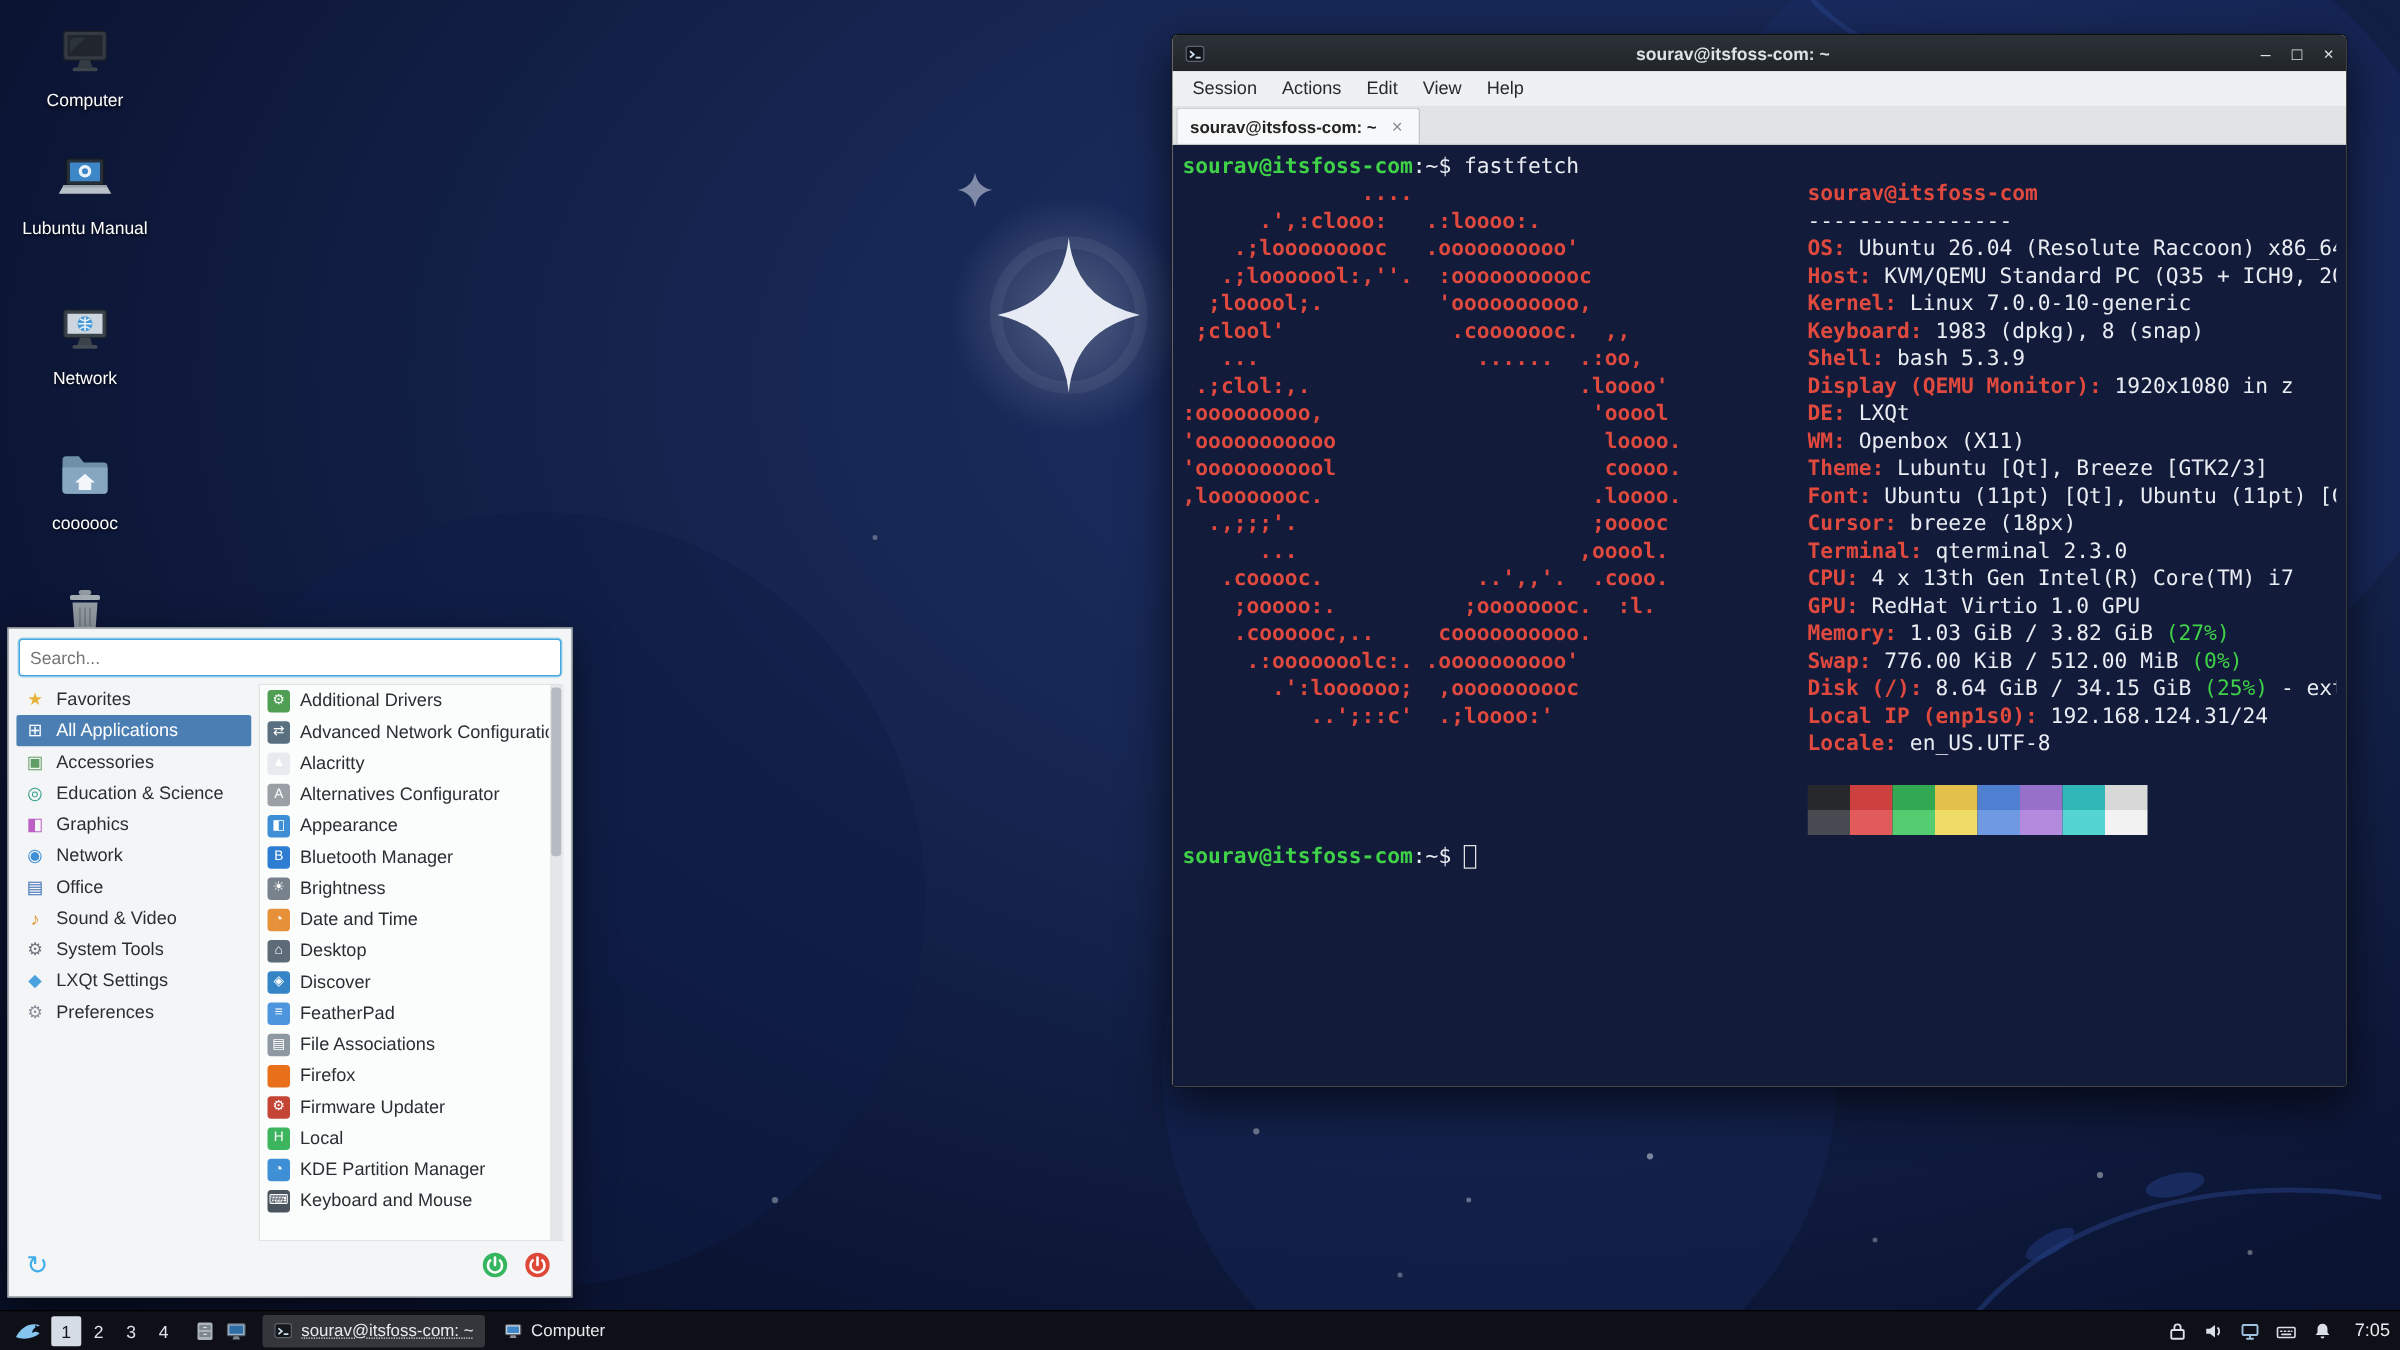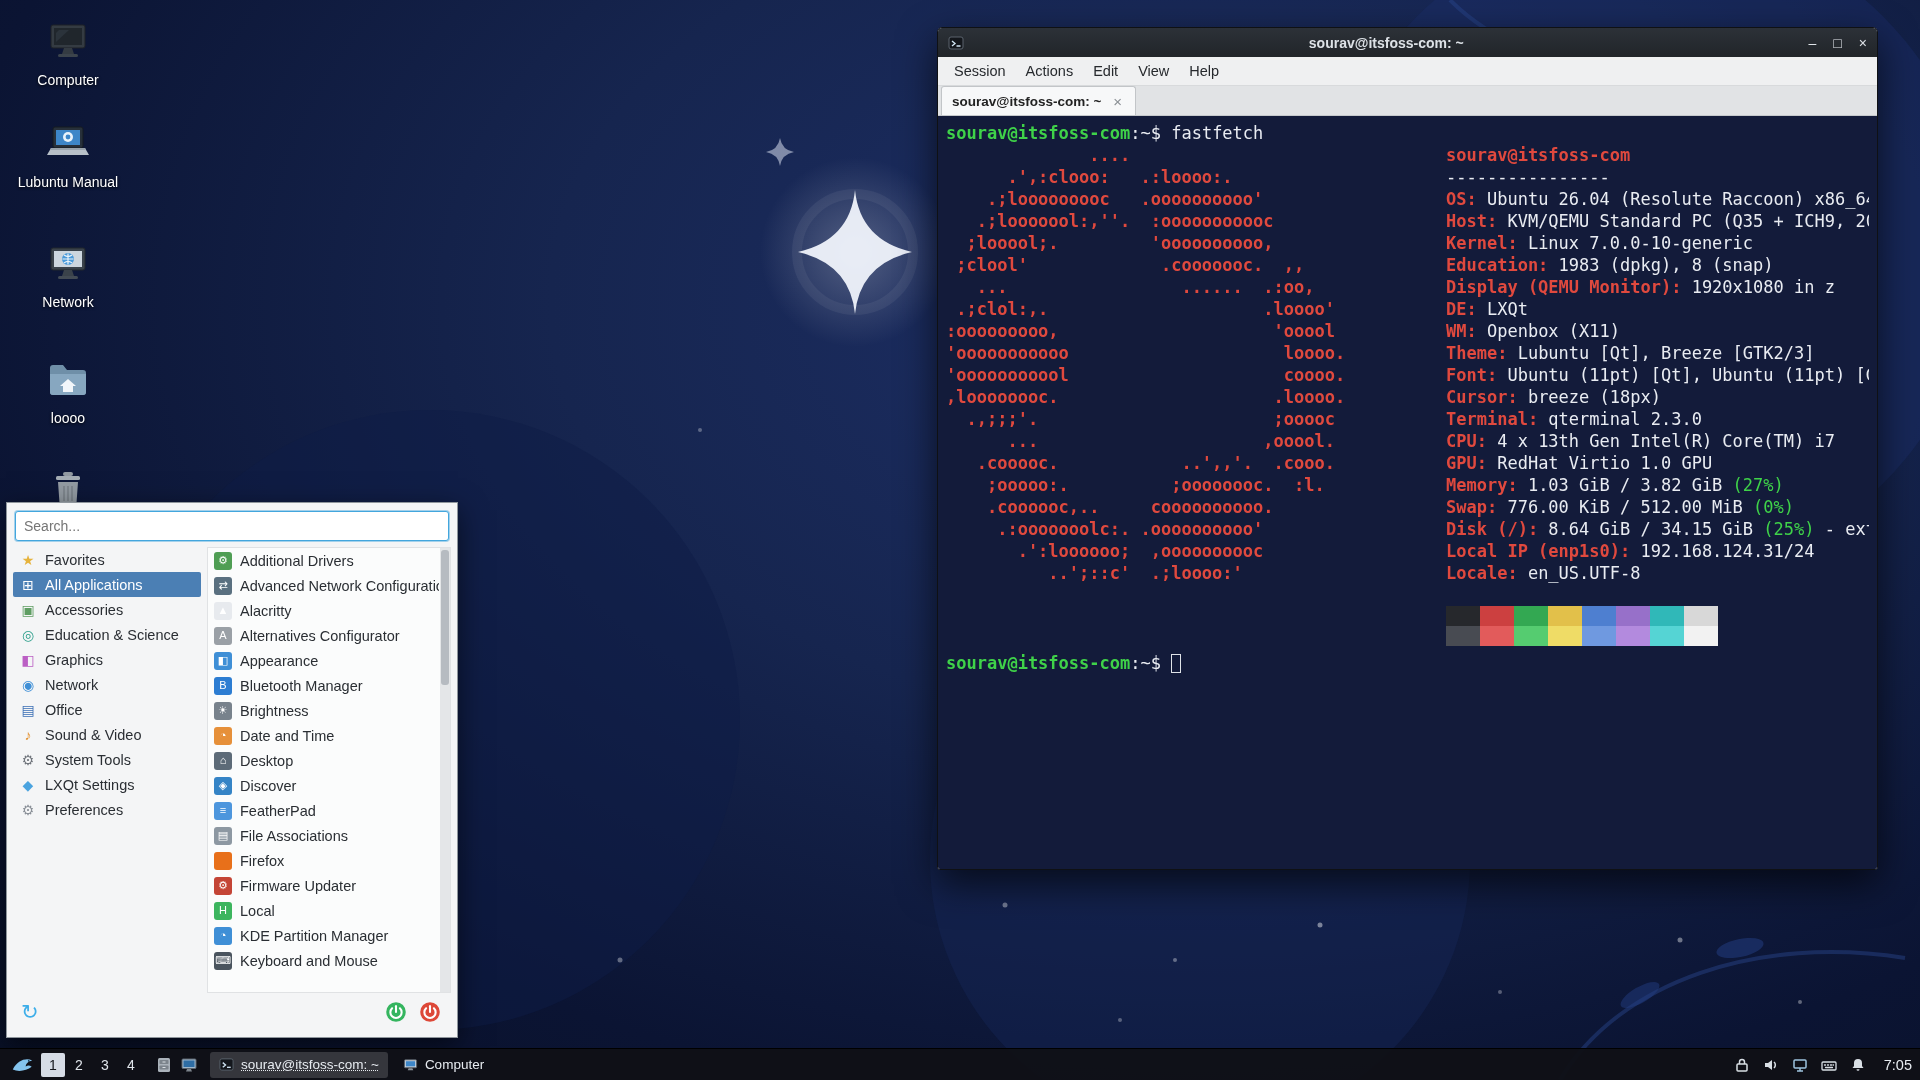--- a/index.html
+++ b/index.html
@@ -154,21 +154,21 @@
     </svg>
     <span class="dlabel">Network</span>
   </div>
 
   <div class="dicon" style="top:356px">
     <svg viewBox="0 0 48 48" width="48" height="48">
       <path d="M6 12 a3 3 0 0 1 3-3 h10 l4 5 h16 a3 3 0 0 1 3 3 v19 a3 3 0 0 1 -3 3 H9 a3 3 0 0 1 -3-3 Z" fill="#6f8fa8"></path>
       <path d="M6 18 h36 v18 a3 3 0 0 1 -3 3 H9 a3 3 0 0 1 -3-3 Z" fill="#87a7c0"></path>
       <path d="M24 23 l8 7 h-3 v6 h-10 v-6 h-3 Z" fill="#f2f6fa"></path>
     </svg>
-    <span class="dlabel">loooo</span>
+    <span class="dlabel">coooooc</span>
   </div>
 
   <div class="dicon" style="top:464px">
     <svg viewBox="0 0 48 48" width="48" height="48">
       <rect x="19" y="8" width="10" height="4" rx="2" fill="#939ba2"></rect>
       <rect x="12" y="12" width="24" height="4" rx="1.5" fill="#a5adb4"></rect>
       <path d="M14 18 h20 l-1.5 21 a3 3 0 0 1 -3 2.8 h-11 a3 3 0 0 1 -3 -2.8 Z" fill="#939ba2"></path>
       <path d="M20 22 v15 M24 22 v15 M28 22 v15" stroke="#7a8289" stroke-width="1.6"></path>
     </svg>
     <span class="dlabel"></span>
@@ -234,22 +234,23 @@
           <div class="fline">----------------</div>
           <div>
 
               <div class="fline"><span class="red">OS:</span><span> Ubuntu 26.04 (Resolute Raccoon) x86_64</span><span class="grn"></span><span></span></div>
 
               <div class="fline"><span class="red">Host:</span><span> KVM/QEMU Standard PC (Q35 + ICH9, 2009)</span><span class="grn"></span><span></span></div>
 
               <div class="fline"><span class="red">Kernel:</span><span> Linux 7.0.0-10-generic</span><span class="grn"></span><span></span></div>
 
 
-              <div class="fline"><span class="red">Education:</span><span> 1983 (dpkg), 8 (snap)</span><span class="grn"></span><span></span></div>
-
+              <div class="fline"><span class="red">Keyboard:</span><span> 1983 (dpkg), 8 (snap)</span><span class="grn"></span><span></span></div>
+
+              <div class="fline"><span class="red">Shell:</span><span> bash 5.3.9</span><span class="grn"></span><span></span></div>
 
               <div class="fline"><span class="red">Display (QEMU Monitor):</span><span> 1920x1080 in z</span><span class="grn"></span><span></span></div>
 
               <div class="fline"><span class="red">DE:</span><span> LXQt</span><span class="grn"></span><span></span></div>
 
               <div class="fline"><span class="red">WM:</span><span> Openbox (X11)</span><span class="grn"></span><span></span></div>
 
               <div class="fline"><span class="red">Theme:</span><span> Lubuntu [Qt], Breeze [GTK2/3]</span><span class="grn"></span><span></span></div>
 
 

